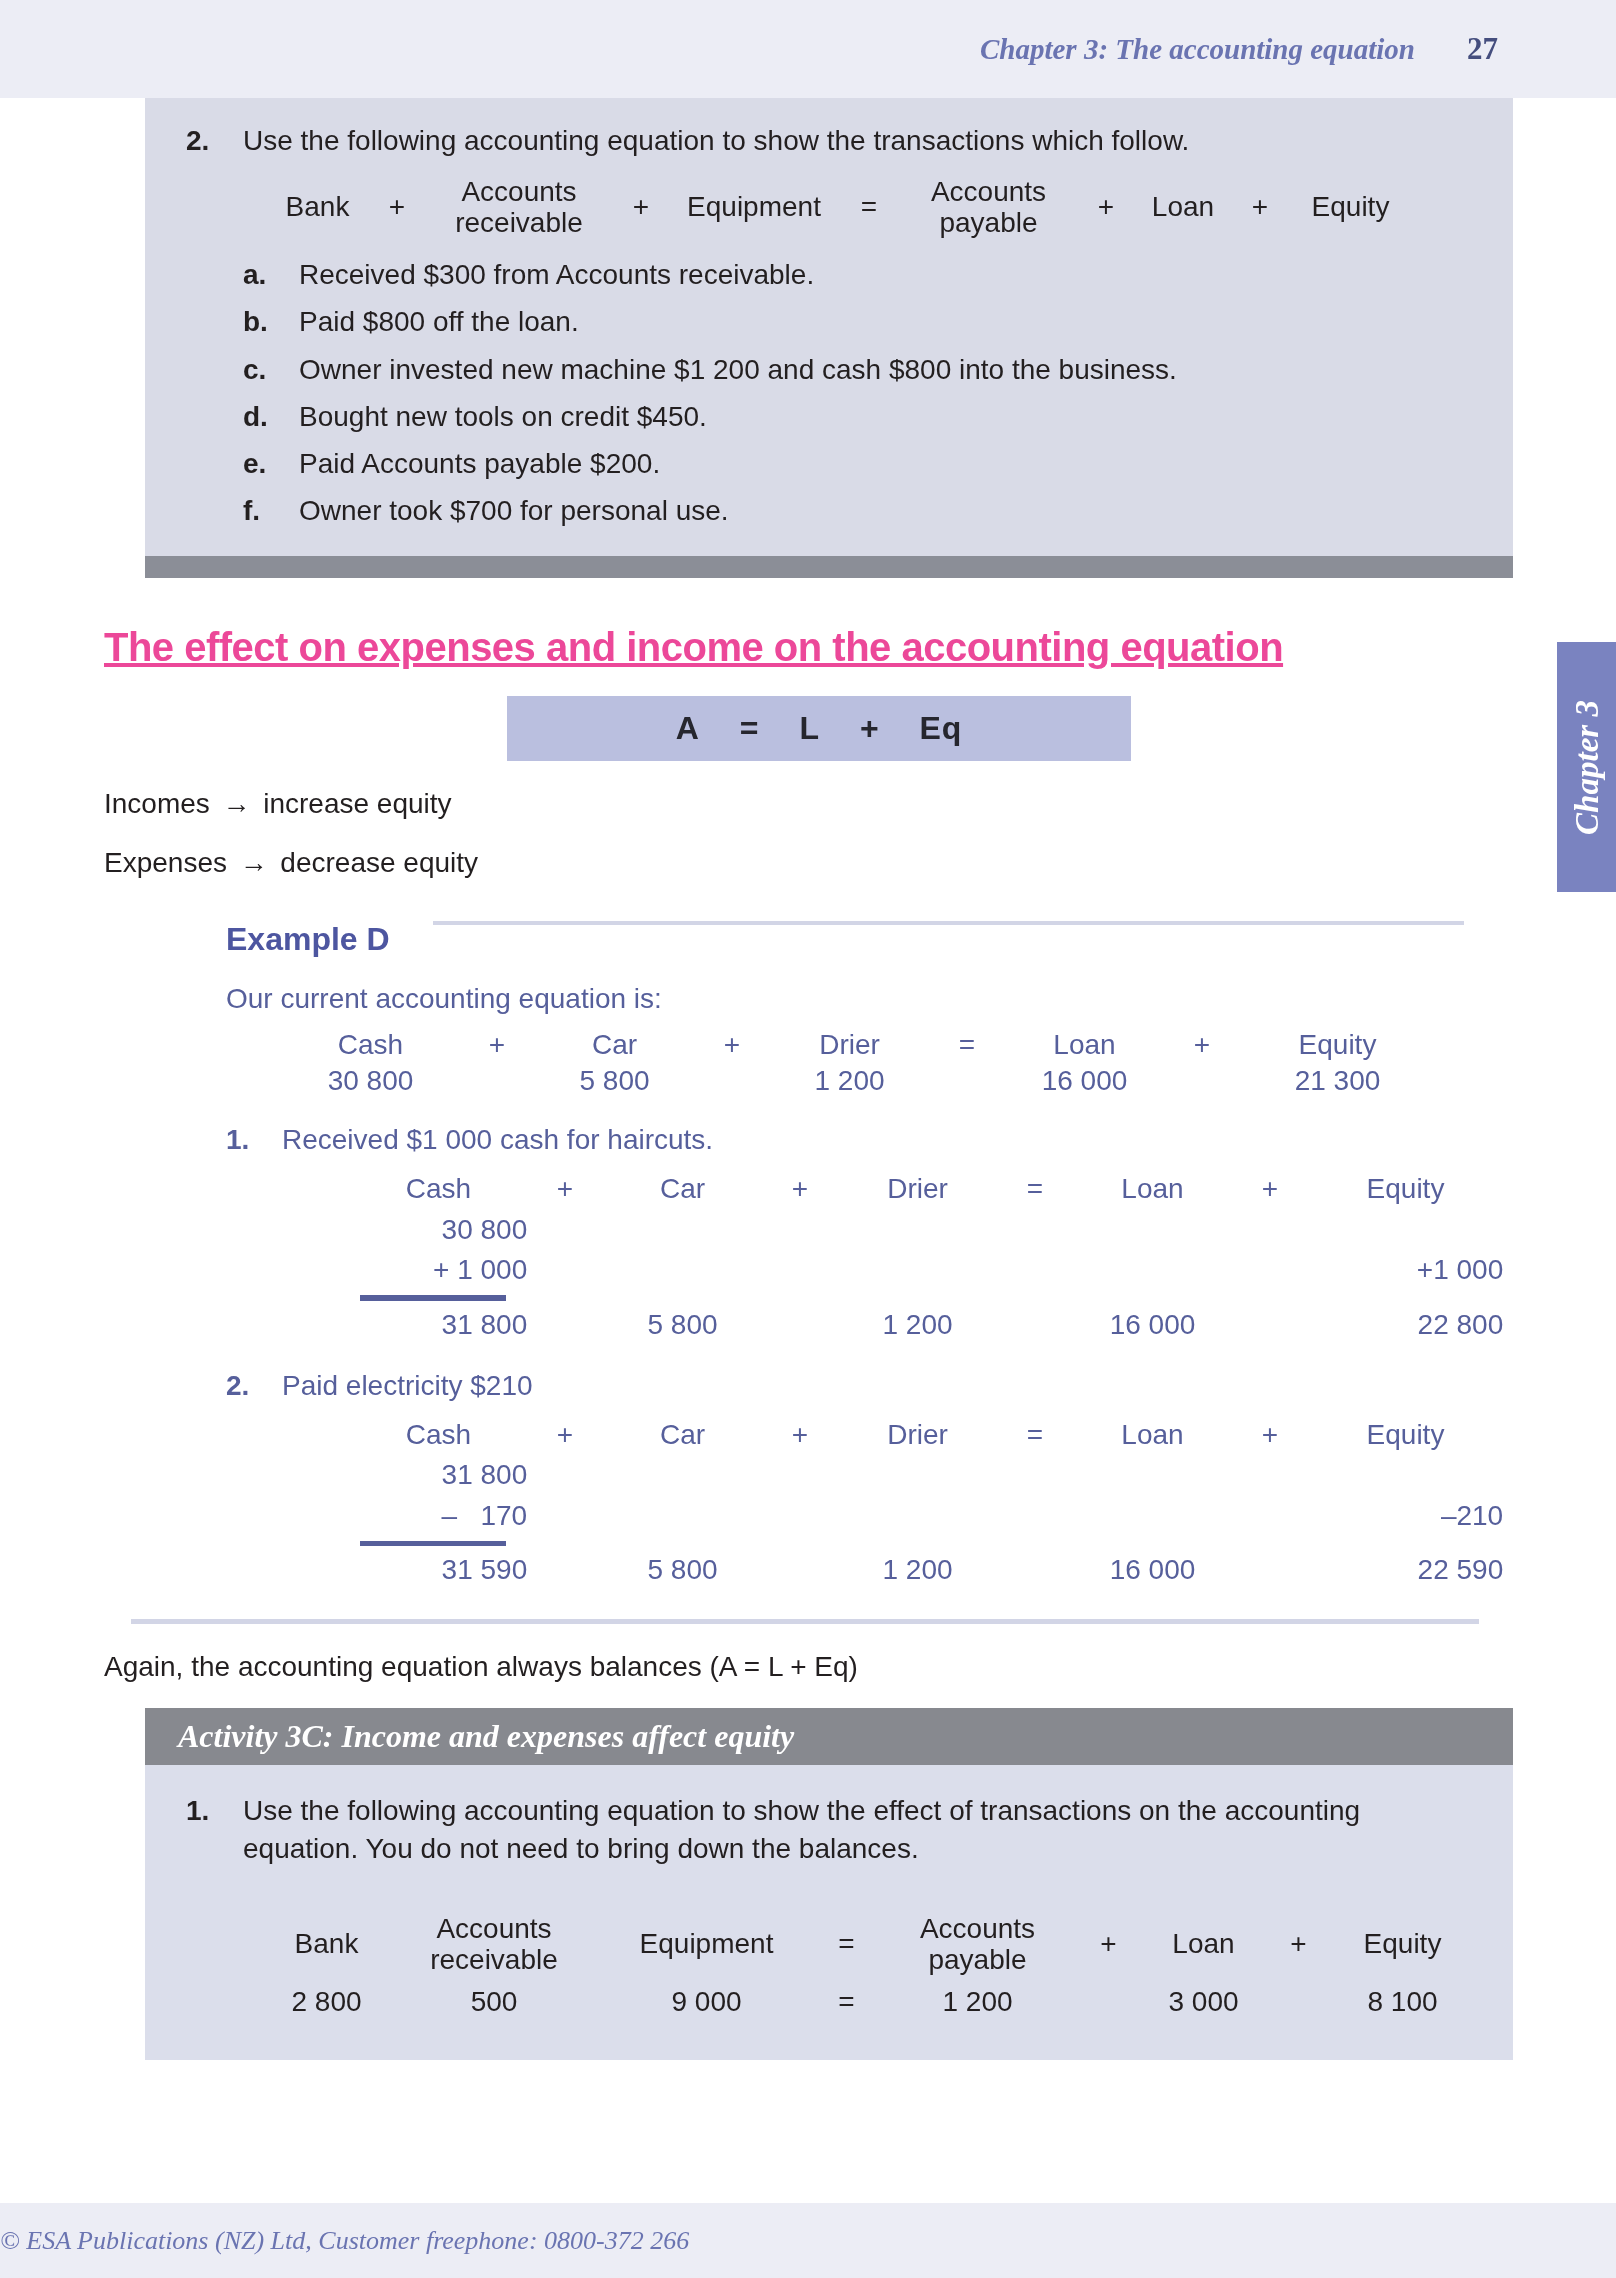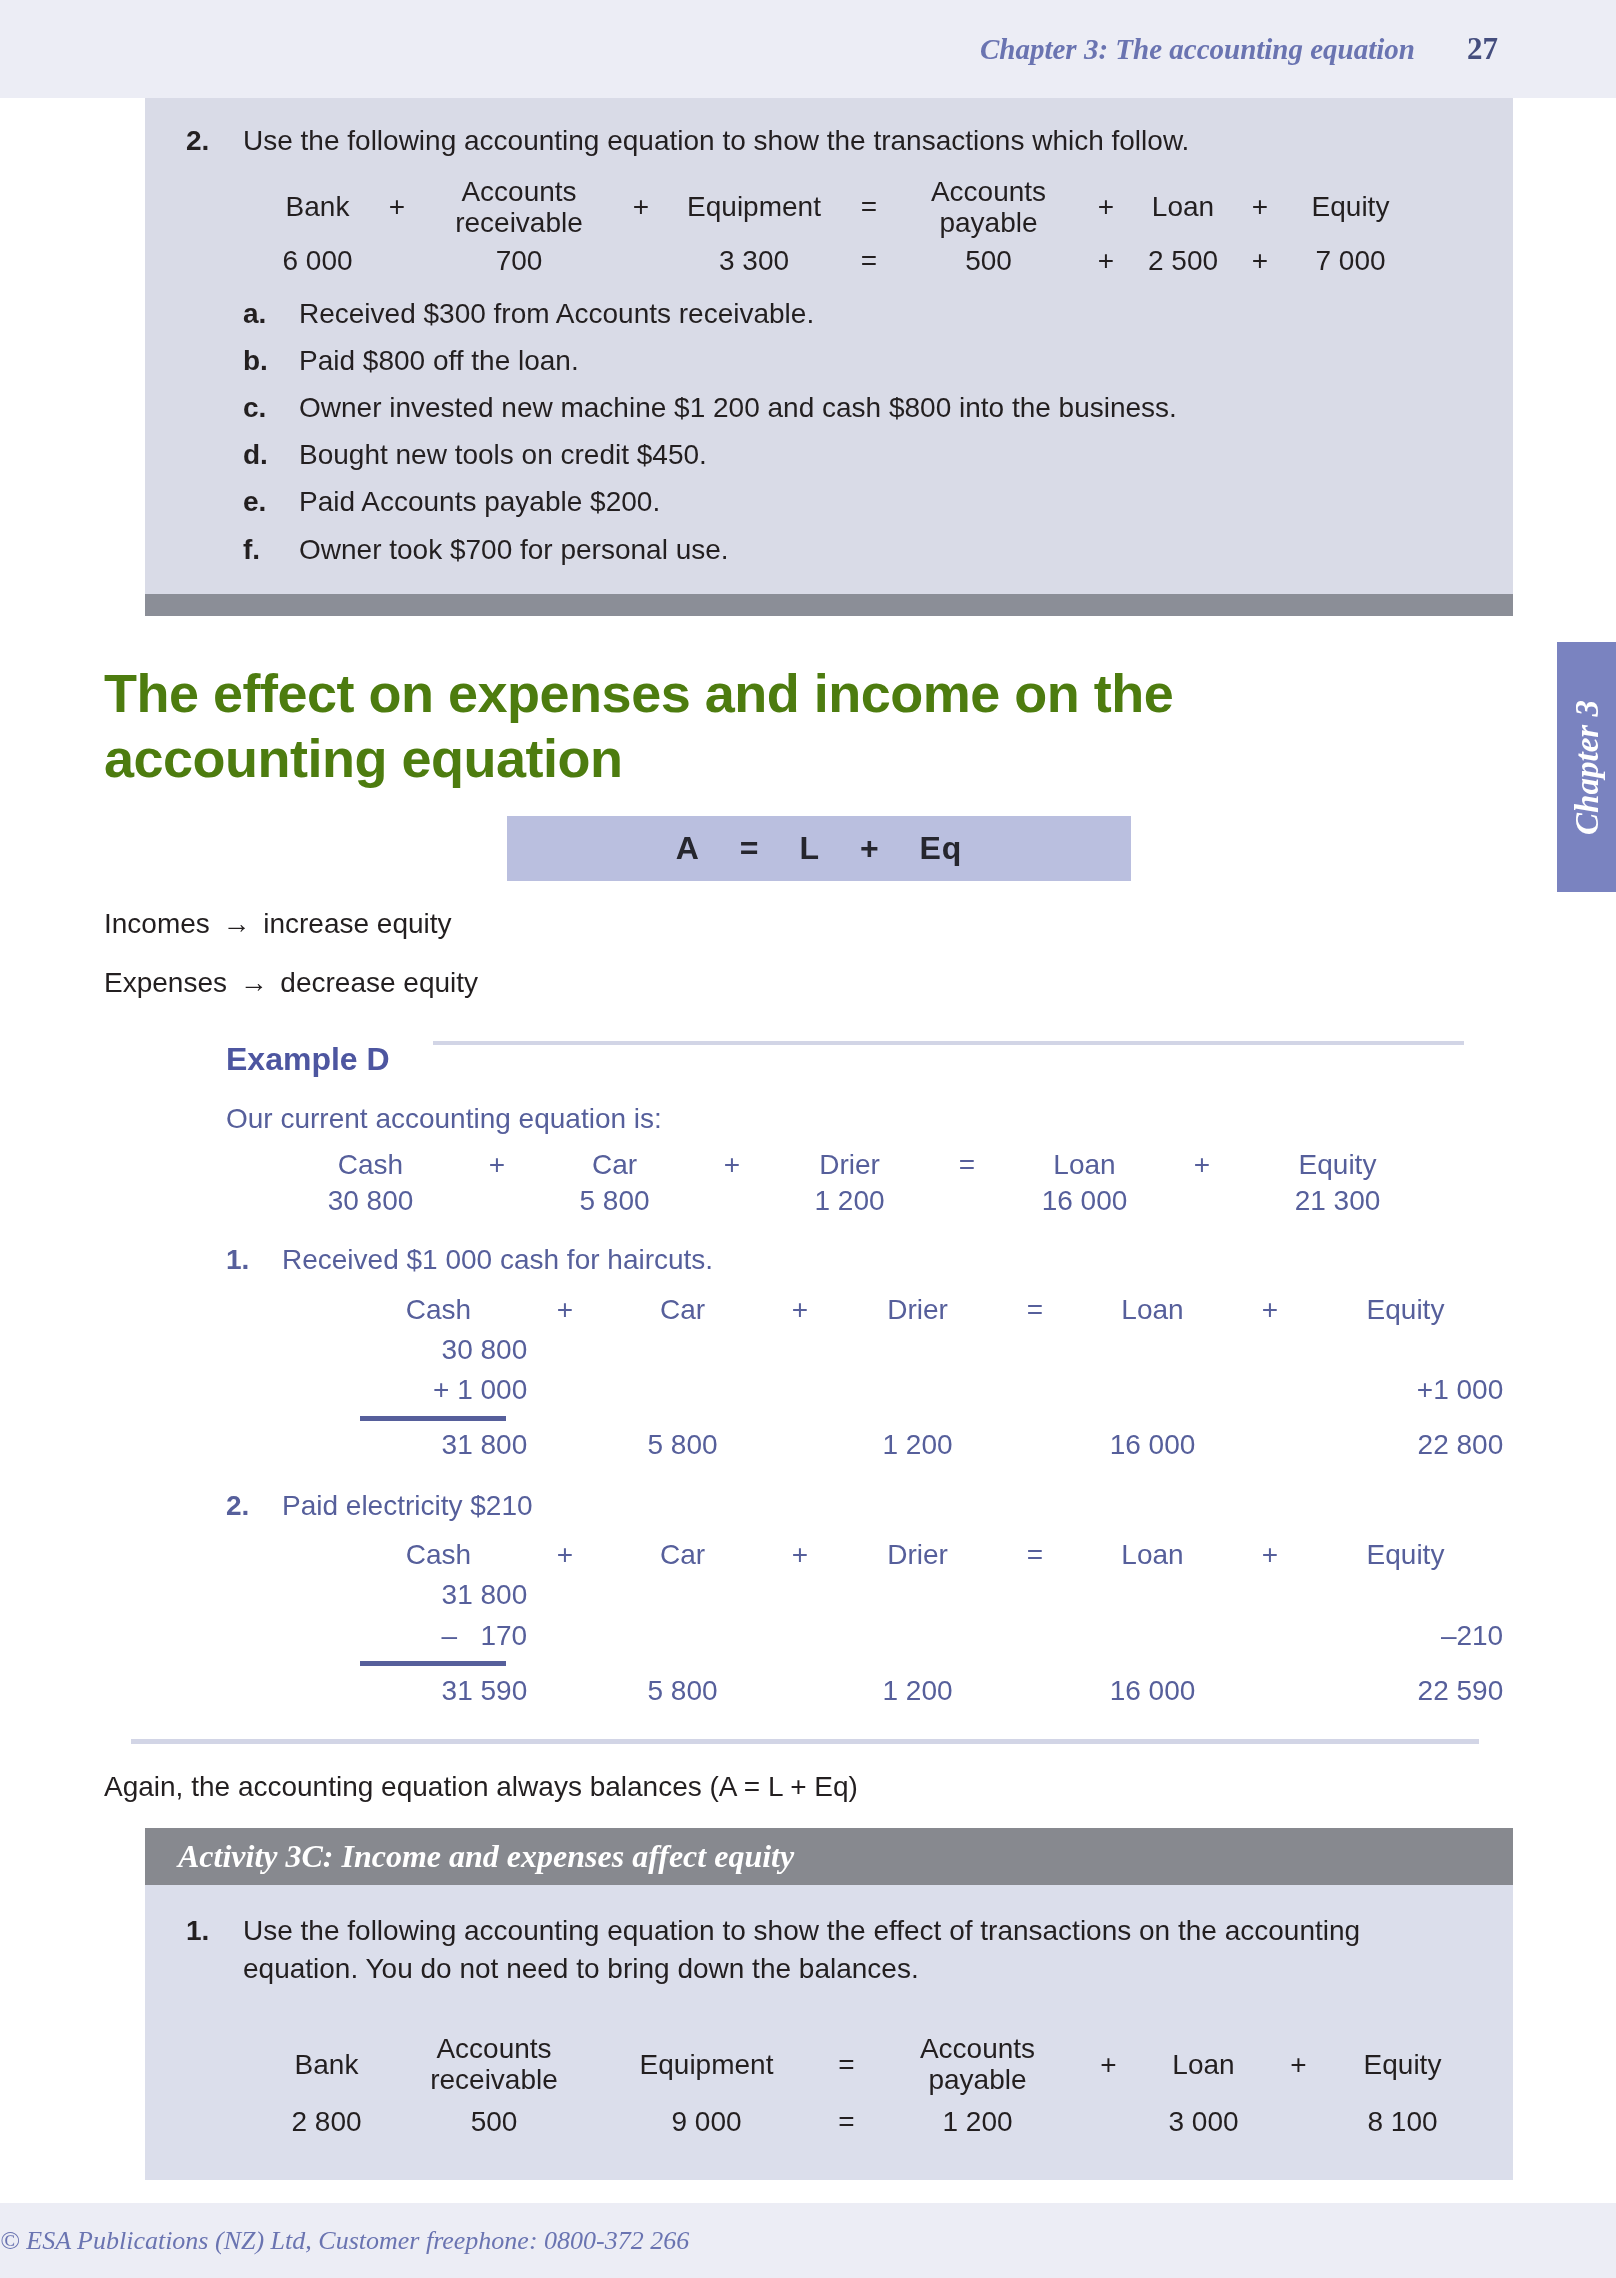--- a/index.html
+++ b/index.html
@@ -54,22 +54,22 @@
   .eq-table { border-collapse:collapse; table-layout:fixed; font-size:28px; }
   .eq-table td { text-align:center; vertical-align:middle; padding:2.7px 1.8px; line-height:1.12; }
   .t-ex2 { margin:12.7px 0 7.2px 77px; }
   .t-ex2 td { padding:3.6px 1.8px; }
   td.pre { white-space:pre; }
   td.r { text-align:right; padding-right:31px; }
   td.req { text-align:right; padding-right:18px; }
 
   
   .section-heading {
-    margin-top:45px; font-size:54px; font-weight:bold; color:#4d7c0f;
-    line-height:1.2; max-width:1357px; letter-spacing:-0.5px;
+    margin-top:45px; font-size:40px; font-weight:bold; color:#ec4899;
+    line-height:1.2; max-width:1357px; letter-spacing:-0.5px;text-decoration:underline;
   }
 
   
   .formula-box {
     margin:25px 0 0 403px; width:624px; height:65px; background:#babfdf;
     display:flex; align-items:center; justify-content:center; gap:40px;
     font-size:32px; font-weight:bold; color:#26262e; letter-spacing:0.9px;
   }
 
   .arrow-line { margin-top:27px; font-size:28px; display:flex; gap:12.7px; }
@@ -149,33 +149,20 @@
           <td>+</td>
           <td>Accounts receivable</td>
           <td>+</td>
           <td>Equipment</td>
           <td>=</td>
           <td>Accounts payable</td>
           <td>+</td>
           <td>Loan</td>
           <td>+</td>
           <td>Equity</td>
-        </tr>
-        <tr>
-          <td>6 000</td>
-          <td></td>
-          <td>700</td>
-          <td></td>
-          <td>3 300</td>
-          <td>=</td>
-          <td>500</td>
-          <td>+</td>
-          <td>2 500</td>
-          <td>+</td>
-          <td>7 000</td>
         </tr>
       </tbody>
         </table>
 
       <ul class="trans-list">
         <li>
           <span class="item-letter">a.</span>
           <span>Received $300 from Accounts receivable.</span>
         </li>
         <li>

